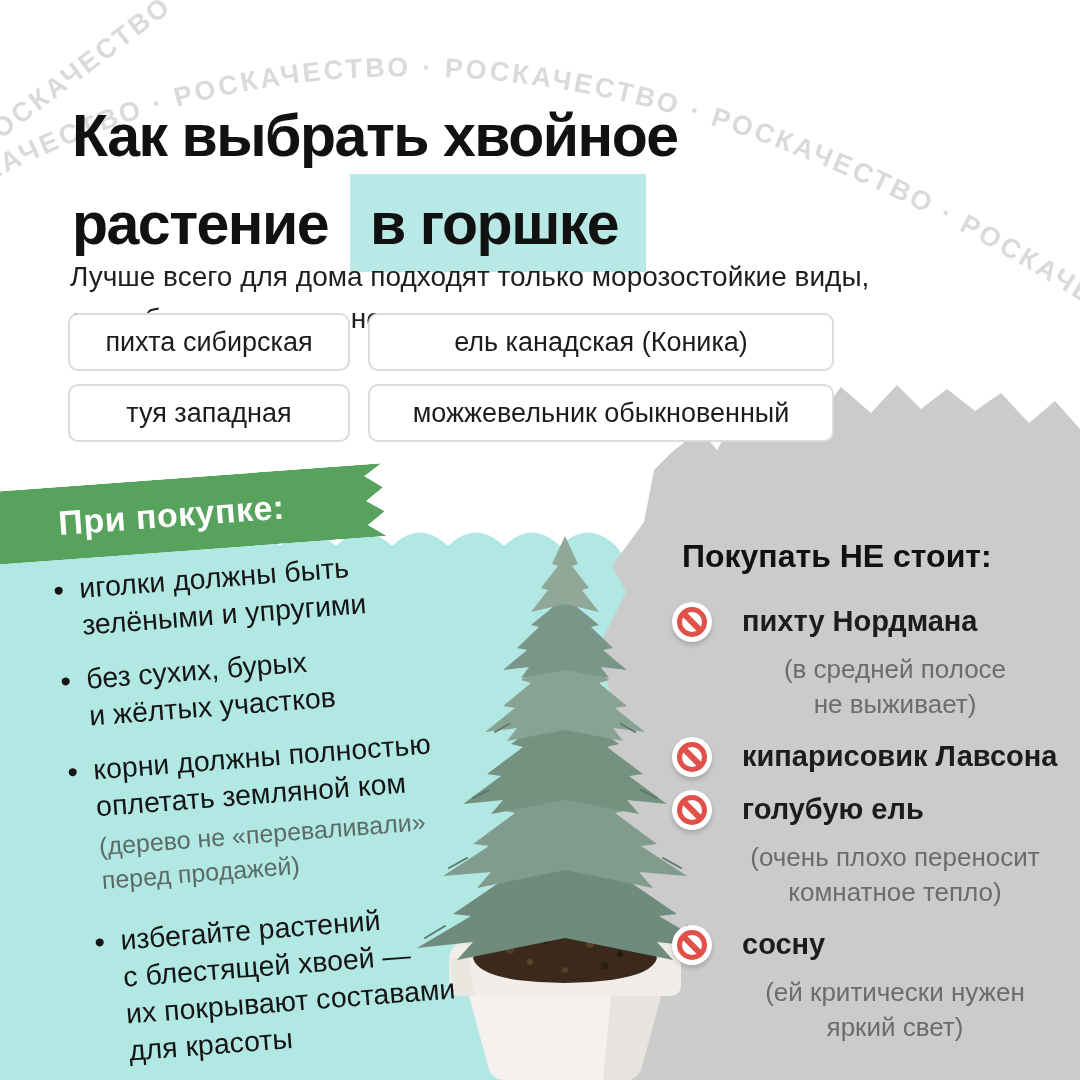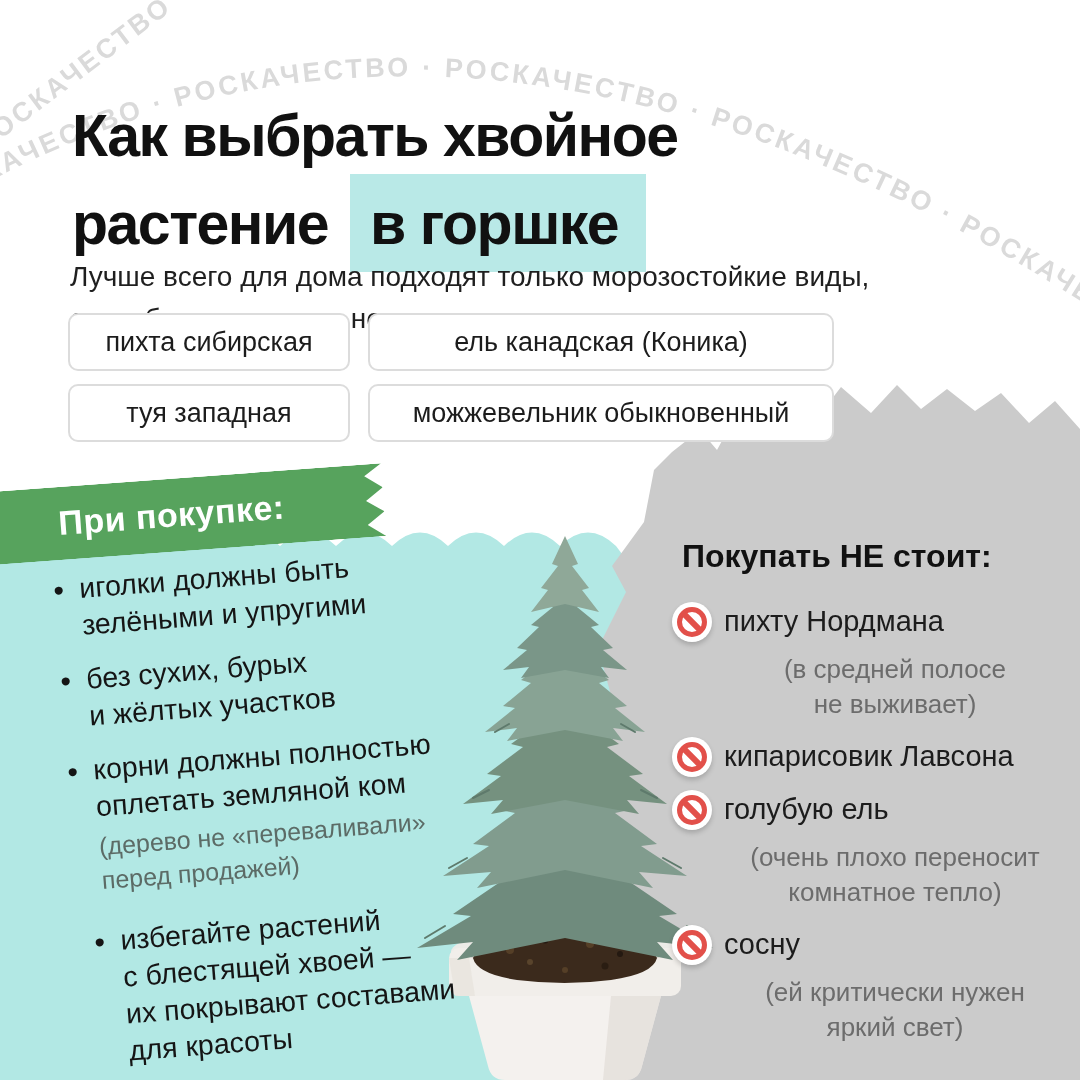--- a/index.html
+++ b/index.html
@@ -42,21 +42,21 @@
   .check-item{display:flex; margin-bottom:17px;}
   .check-item.shift{margin-top:26px; margin-left:14px;}
   .bullet{flex:0 0 26px; font-size:30px; line-height:37px; color:#151515;}
   .check-text{font-size:28.5px; line-height:37px; color:#151515; white-space:pre-line;}
   .check-note{font-size:25px; line-height:34px; color:var(--note_gray_cyan);
     white-space:pre-line; margin-top:4px;}
   
   .avoid{position:absolute; left:672px; top:538px; z-index:5; width:392px;}
   .avoid-heading{font-size:32px; font-weight:bold; color:#111; margin:0 0 26px 10px;}
   .avoid-item{display:flex; align-items:flex-start; margin-bottom:12px;}
-  .avoid-text{font-size:29px; line-height:40px; color:#1c1c1c; margin-left:12px;}
+  .avoid-text{font-size:29px; line-height:40px; color:#1c1c1c; margin-left:30px;font-weight:bold;}
   .avoid-note{font-size:26px; line-height:35px; color:var(--note_gray); white-space:pre-line;
     margin:-2px 0 14px 54px;text-align:center;}
   .no-icon{position:relative; flex:0 0 40px; width:40px; height:40px; margin-top:1px;
     background:#fff; border-radius:50%; box-shadow:0 3px 5px rgba(0,0,0,.18);}
   .no-icon::before{content:""; position:absolute; inset:5px; border-radius:50%;
     border:5px solid var(--prohibit_red);}
   .no-icon::after{content:""; position:absolute; left:8px; right:8px; top:17px; height:6px;
     background:var(--prohibit_red); transform:rotate(45deg); border-radius:2px;}
   
   .plant{position:absolute; left:405px; top:528px; z-index:4; pointer-events:none;}

